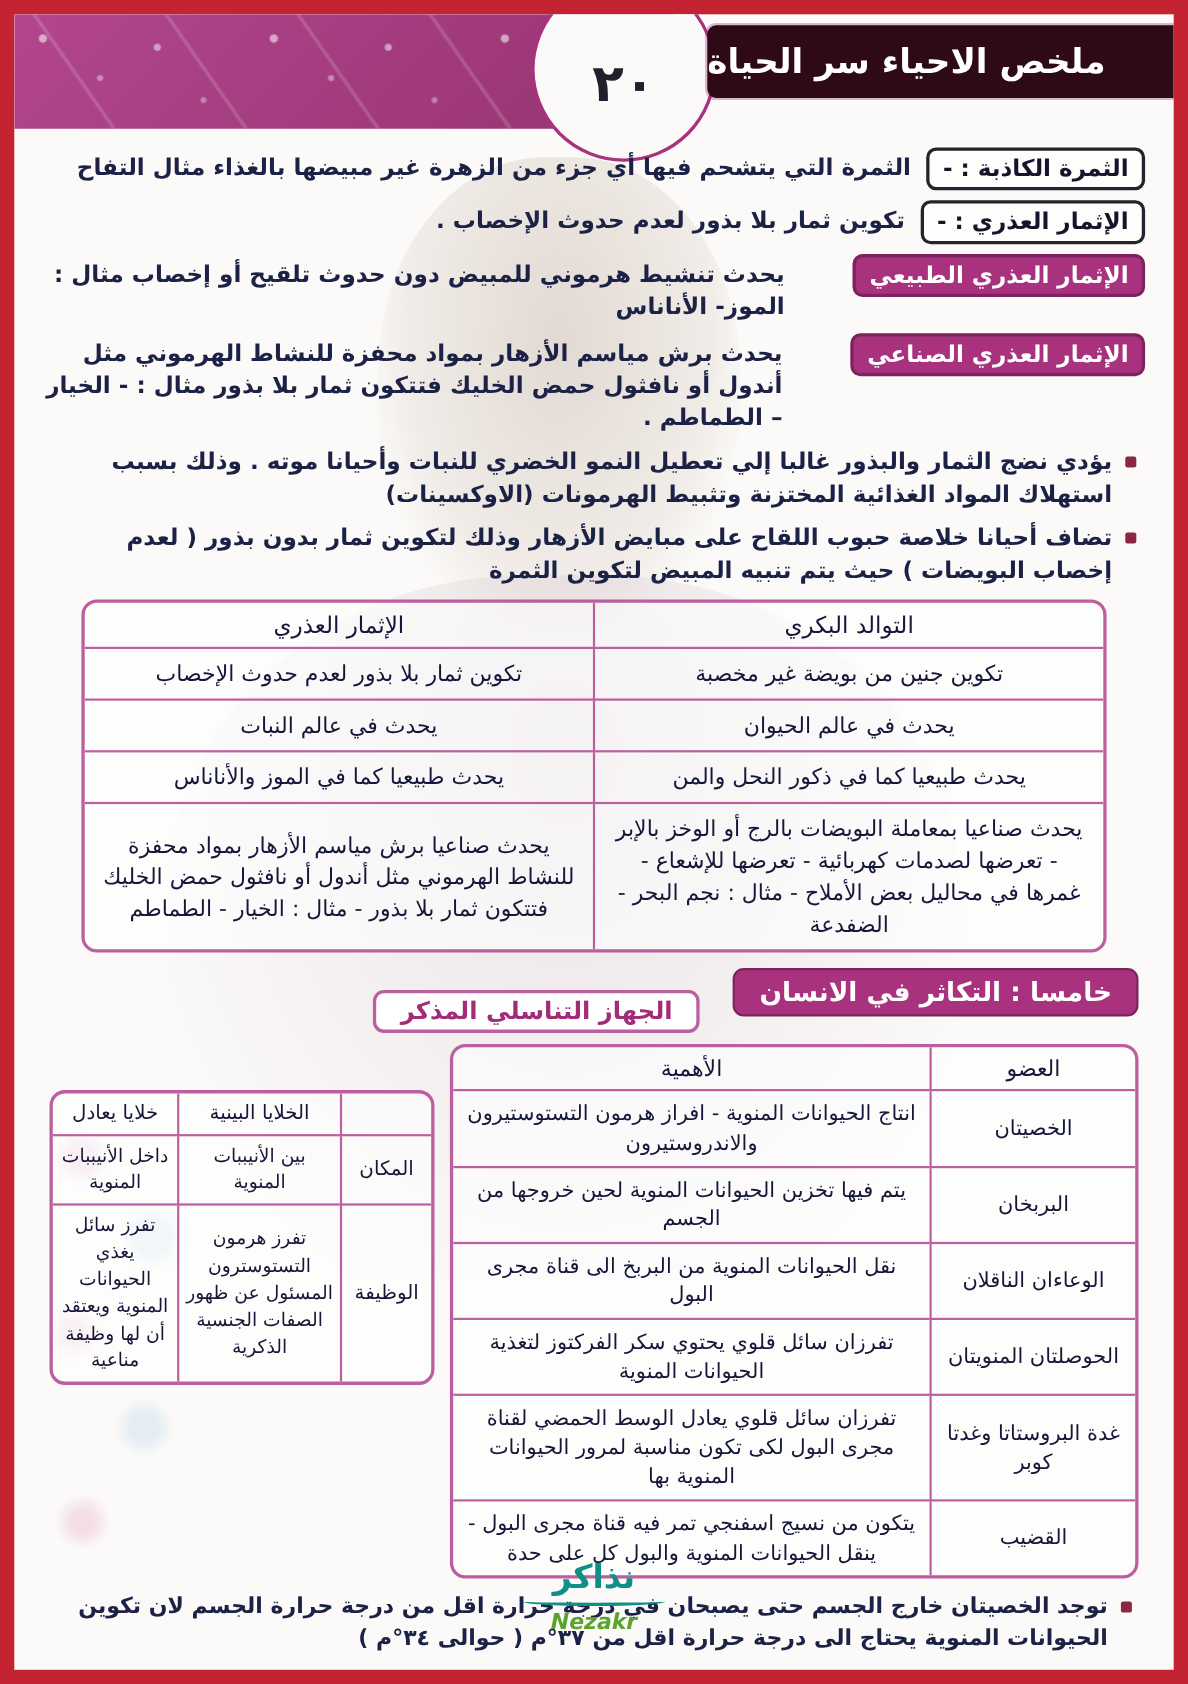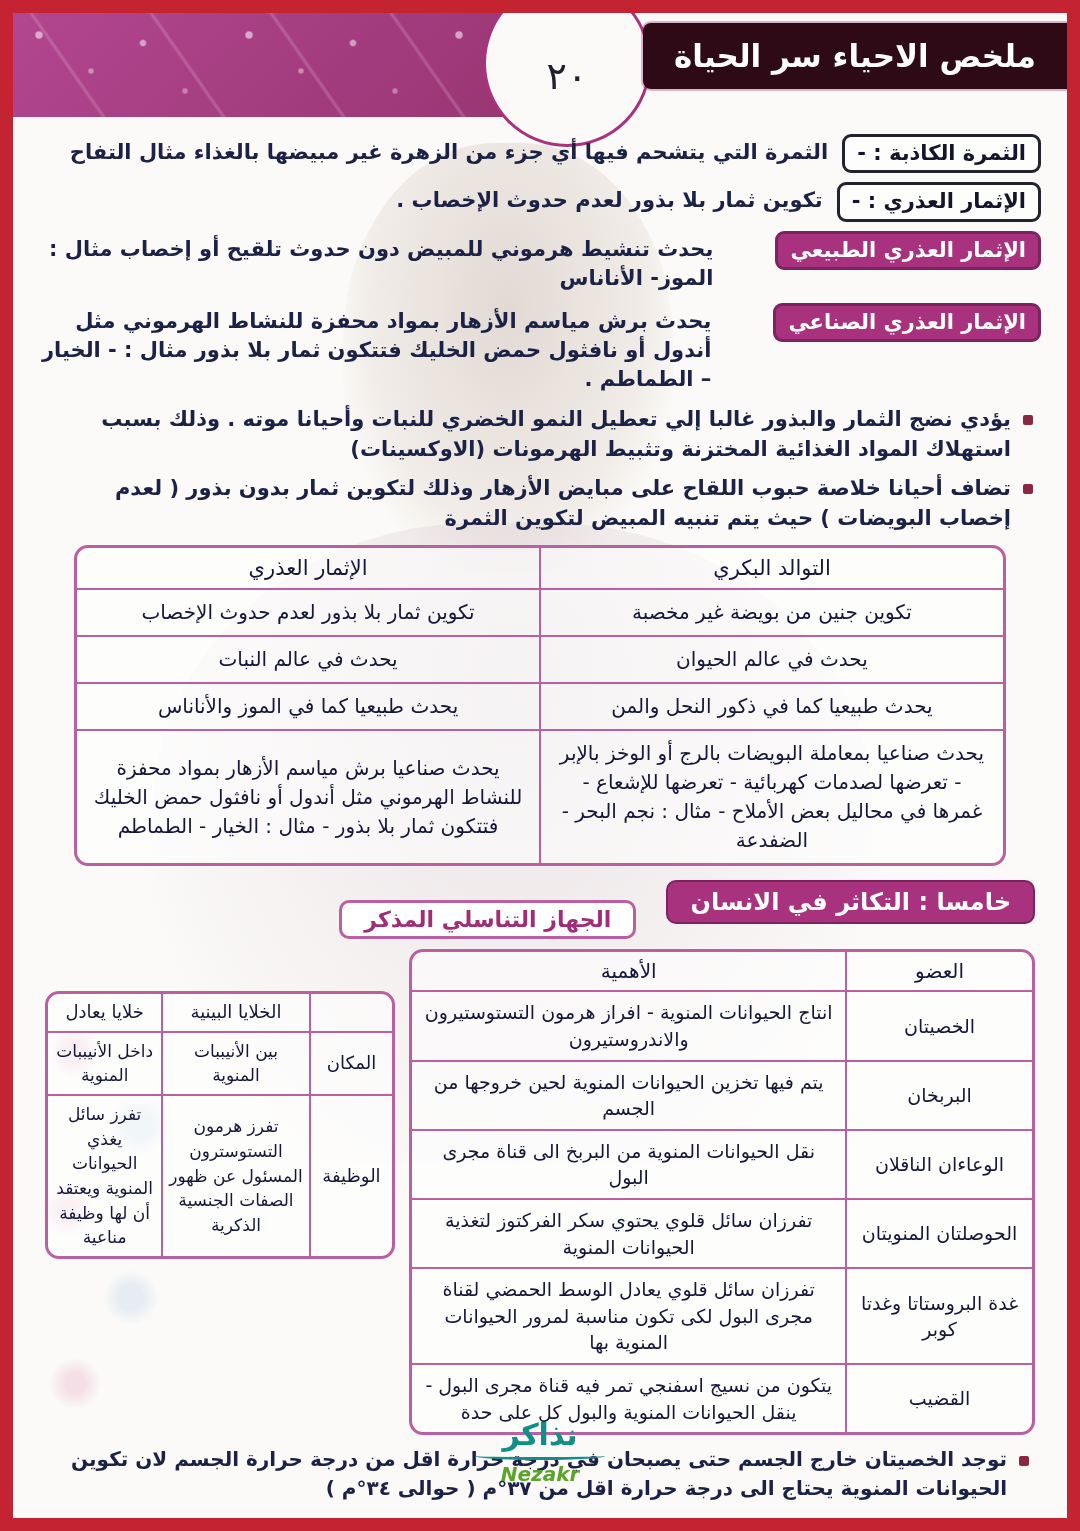--- a/index.html
+++ b/index.html
@@ -26,23 +26,23 @@
     background:linear-gradient(135deg,#b2468f,#96336f);border-radius:0 0 120px 0;}
   .banner-dots{position:absolute;inset:0;border-radius:inherit;background-image:
     radial-gradient(circle at 26px 22px,rgba(255,255,255,.55) 3px,transparent 4.5px),
     radial-gradient(circle at 78px 58px,rgba(255,255,255,.4) 2px,transparent 3.5px),
     radial-gradient(circle at 130px 30px,rgba(255,255,255,.5) 2.5px,transparent 4px),
     radial-gradient(circle at 172px 78px,rgba(255,255,255,.35) 2px,transparent 3.5px),
     linear-gradient(55deg,transparent 48.5%,rgba(255,255,255,.16) 49.5%,rgba(255,255,255,.16) 50.5%,transparent 51.5%);
     background-size:210px 95px,210px 95px,210px 95px,210px 95px,120px 120px;}
   .num-circle{position:absolute;left:470px;top:-34px;width:168px;height:168px;border-radius:50%;
     background:#fbfaf8;border:3px solid #a8327e;display:flex;align-items:center;justify-content:center;}
-  .page-num{font-size:38px;font-weight:normal;color:#20202c;margin-top:26px;}
+  .page-num{font-size:47px;font-weight:bold;color:#20202c;margin-top:26px;}
   .title-bar{position:absolute;right:0;top:10px;width:424px;height:66px;background:#2e0a16;
-    border-radius:8px 0 0 8px;display:flex;align-items:center;justify-content:center;
+    border-radius:8px 0 0 8px;display:flex;align-items:center;justify-content:flex-end;
     box-shadow:0 0 0 2px rgba(168,50,126,.35);}
   .title-text{color:#ffffff;font-size:31px;font-weight:bold;}
 
   
   .content{position:relative;padding:4px 26px 0;}
   .def-line,.type-line{display:flex;align-items:flex-start;gap:14px;margin:9px 0;font-weight:bold;font-size:21px;line-height:1.4;}
   .term-box{flex:0 0 auto;border:3px solid #23232e;border-radius:9px;padding:2px 12px;color:#14142a;background:rgba(255,255,255,.6);}
   .badge{flex:0 0 auto;background:#a8327e;border:3px solid #7d2460;border-radius:9px;padding:2px 12px;color:#fff;margin-left:48px;}
   .def-text{padding-top:4px;}
   .bullet{display:flex;gap:12px;margin:8px 8px;font-weight:bold;font-size:21px;line-height:1.45;}

